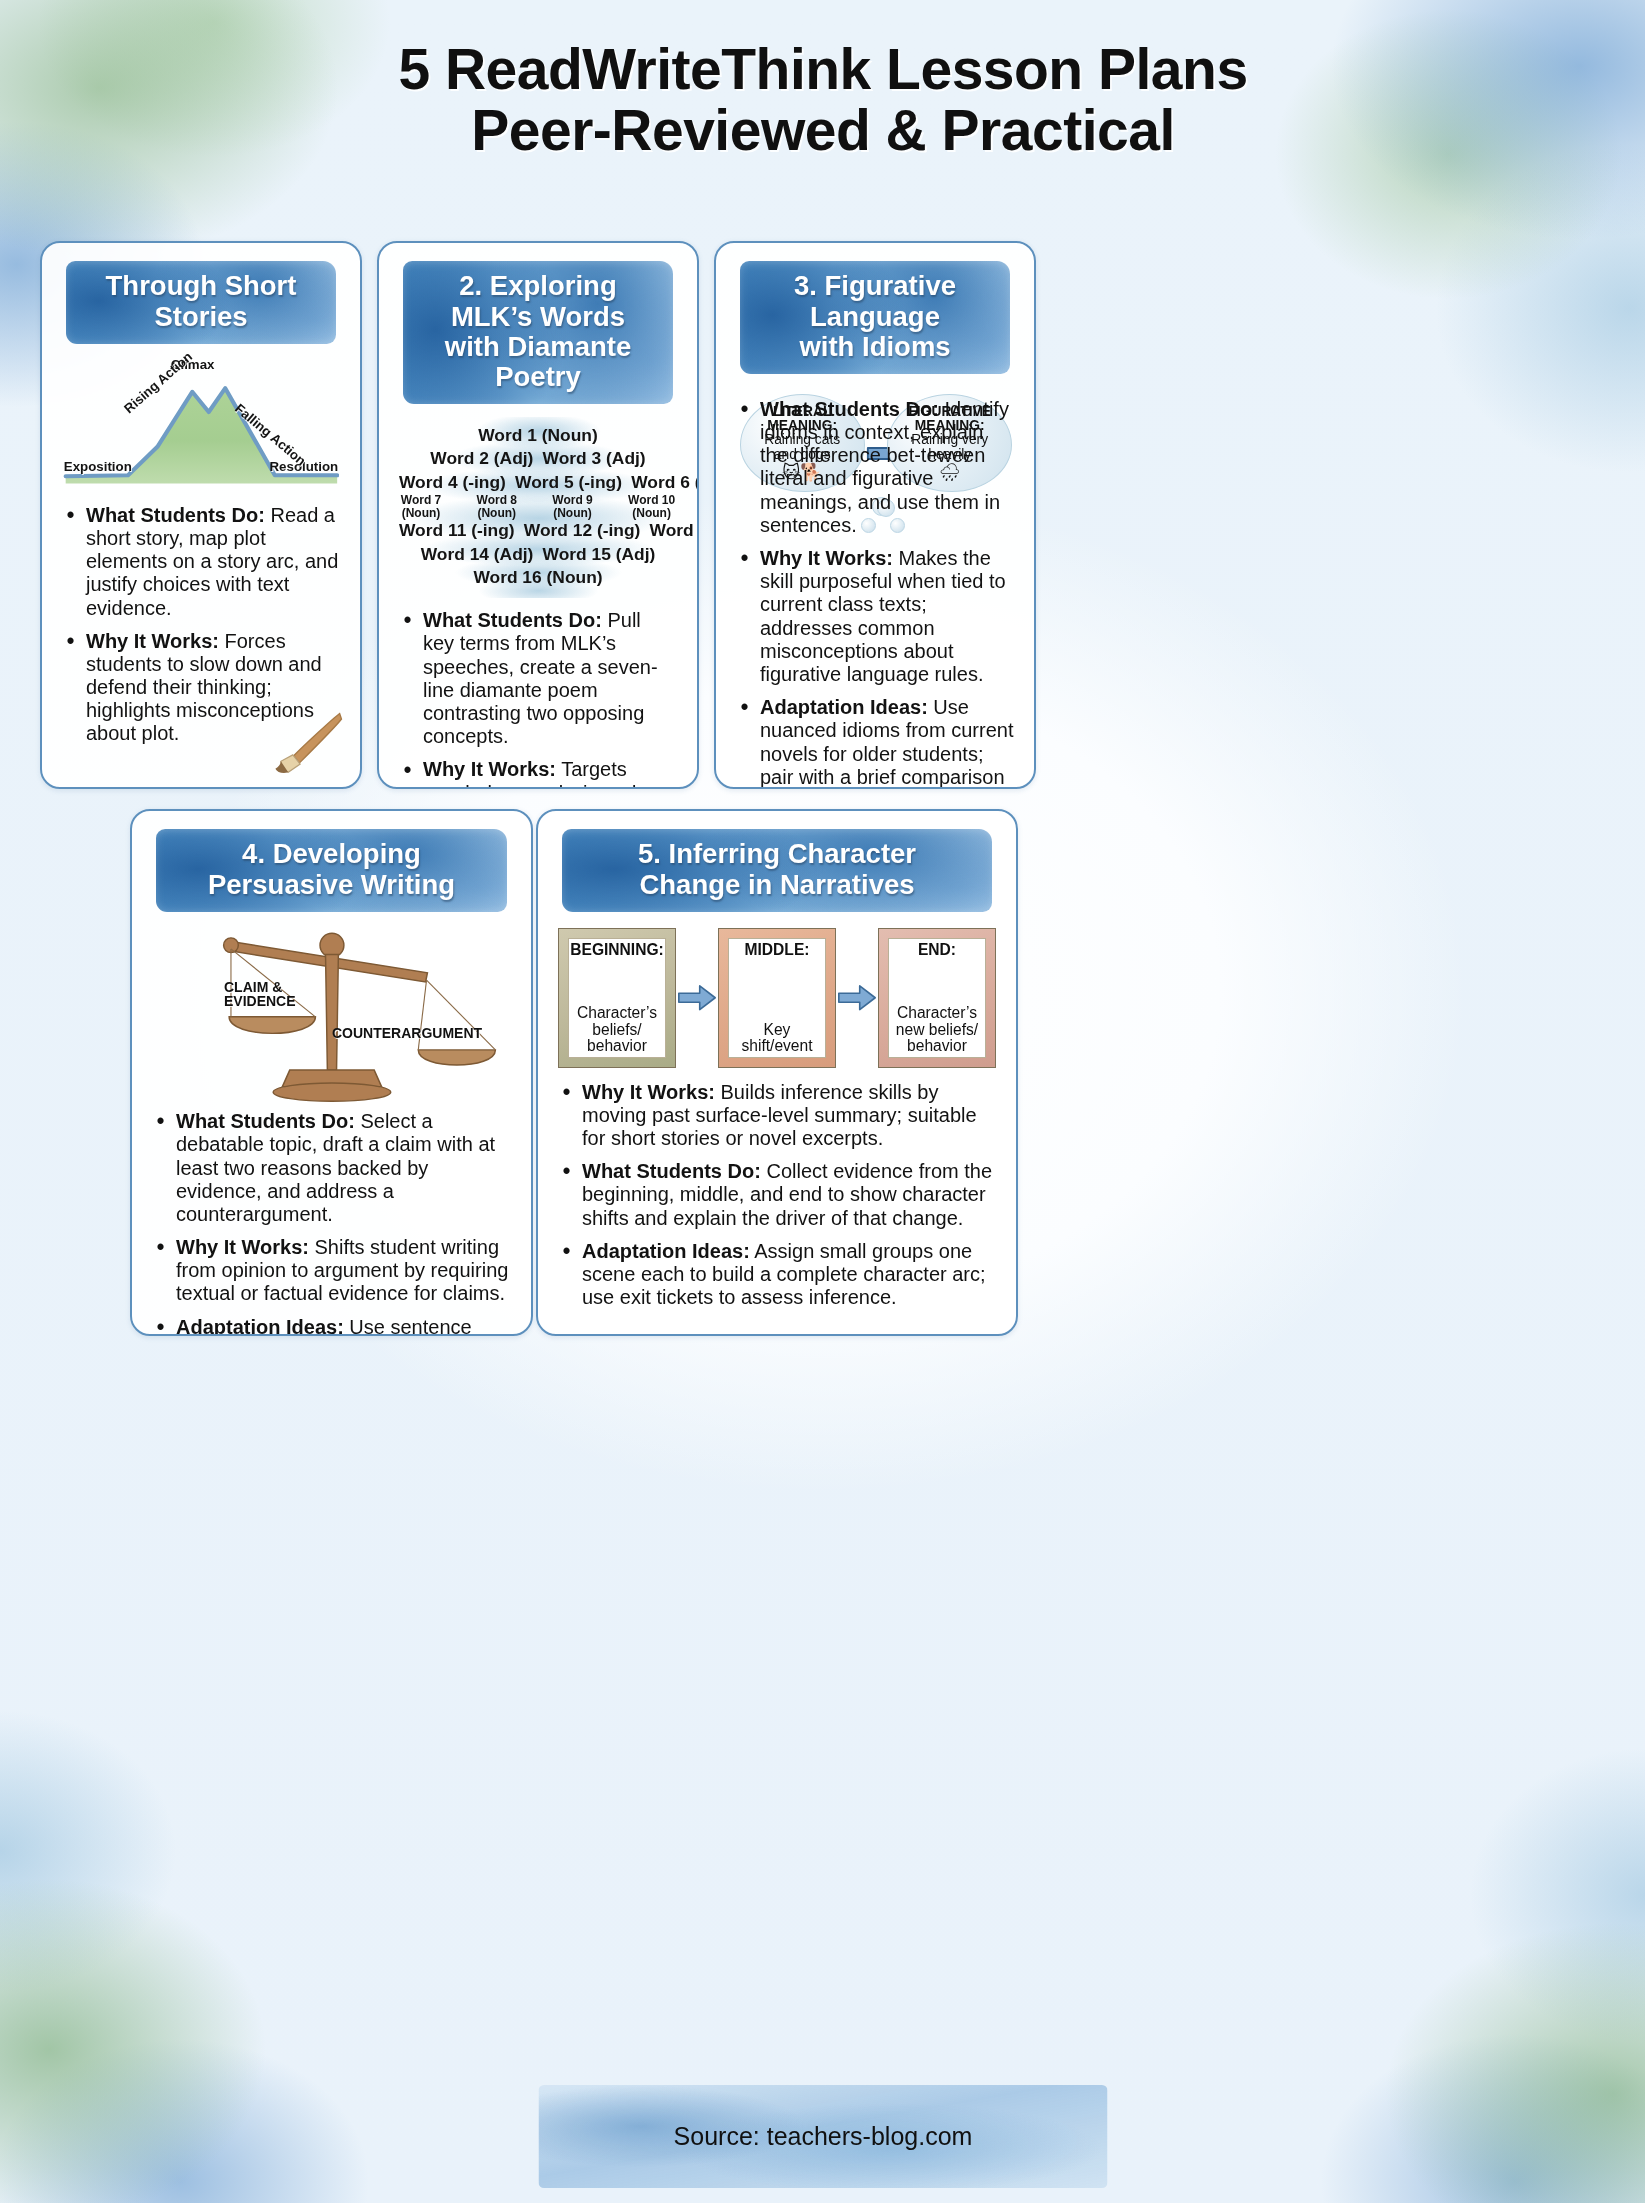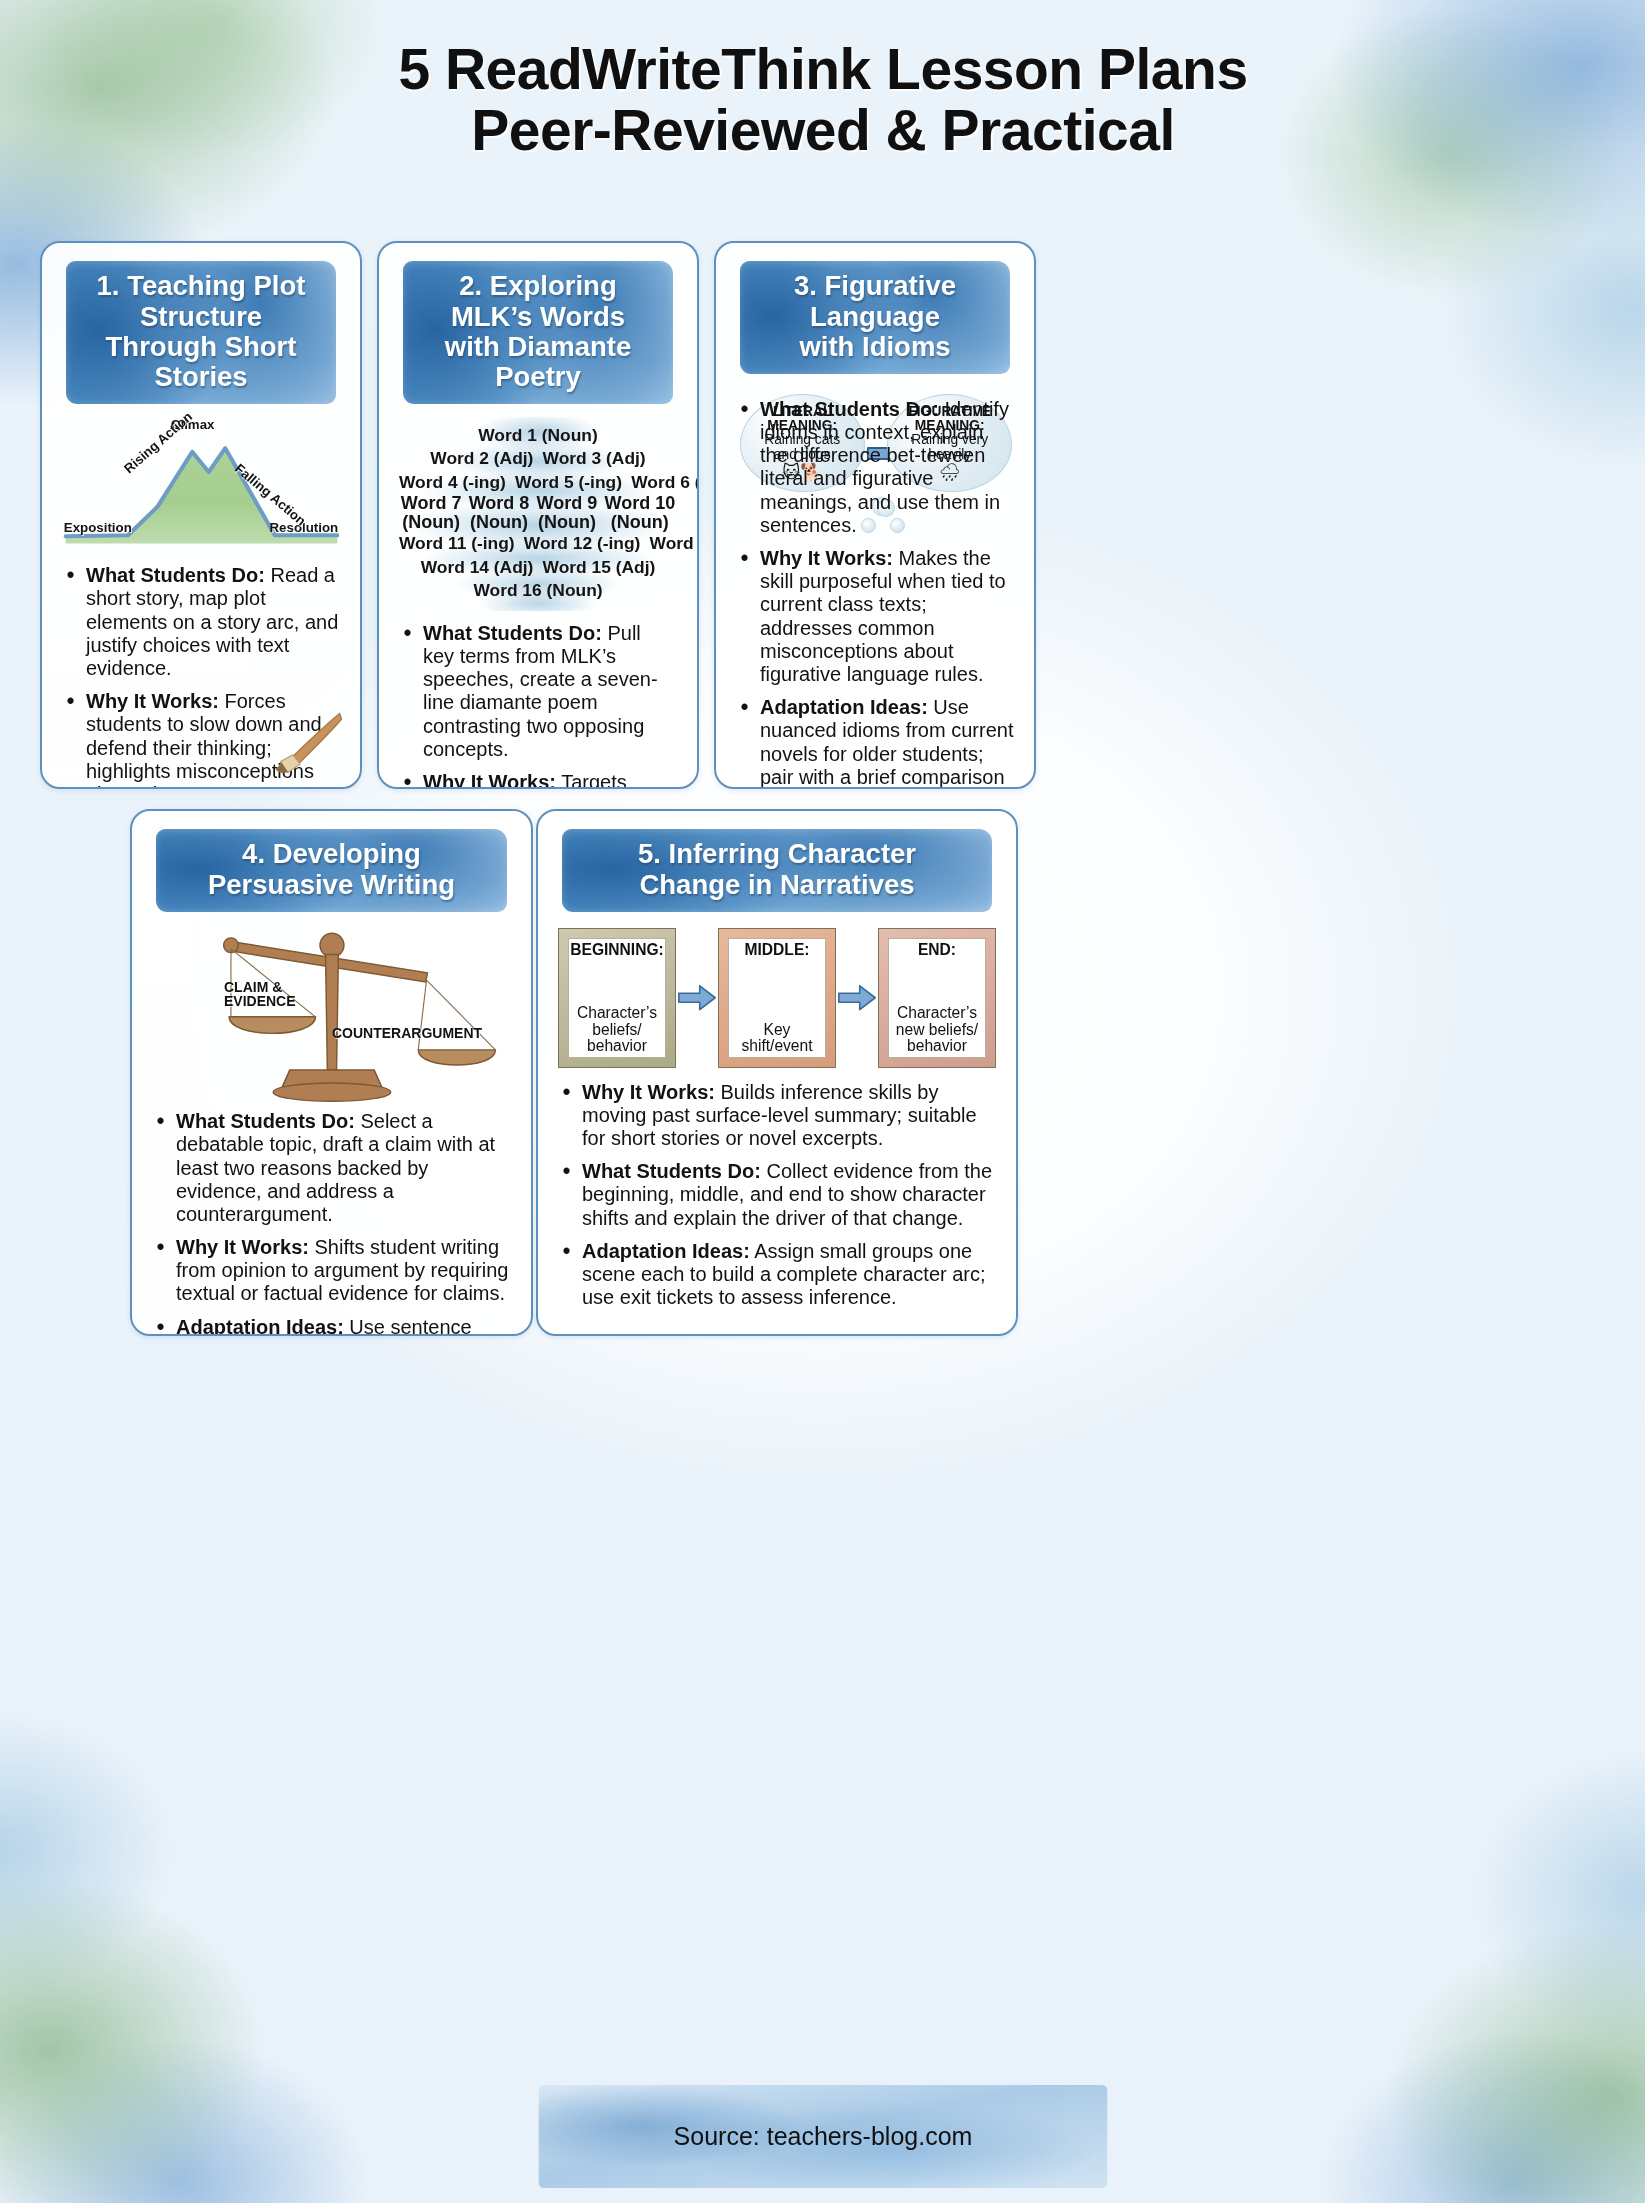--- a/index.html
+++ b/index.html
@@ -125,21 +125,21 @@
       radial-gradient(ellipse 42% 14% at 50% 23%,rgba(176,208,226,.9) 0%, rgba(176,208,226,0) 72%),
       radial-gradient(ellipse 56% 14% at 50% 38%,rgba(176,208,226,.9) 0%, rgba(176,208,226,0) 72%),
       radial-gradient(ellipse 62% 18% at 50% 56%,rgba(176,208,226,.9) 0%, rgba(176,208,226,0) 72%),
       radial-gradient(ellipse 56% 13% at 50% 73%,rgba(176,208,226,.9) 0%, rgba(176,208,226,0) 72%),
       radial-gradient(ellipse 40% 12% at 50% 86%,rgba(176,208,226,.88) 0%, rgba(176,208,226,0) 72%),
       radial-gradient(ellipse 28% 11% at 50% 96%,rgba(176,208,226,.88) 0%, rgba(176,208,226,0) 74%);
     border-radius:24px;
   }
   .drow{position:relative;font-weight:bold;font-size:17.4px;line-height:1.35;
         font-stretch:condensed;color:#141414;white-space:nowrap;}
-  .drow.r4{display:flex;justify-content:space-between;padding:0 1.8px;font-size:18px;line-height:1.06;}
+  .drow.r4{display:flex;justify-content:space-between;padding:0 1.8px;font-size:12px;line-height:1.06;}
   .drow.r4 span{text-align:center;}
   .drow .gap{display:inline-block;width:9.2px;}
 
   
   .bubbles{position:relative;height:138px;margin:5.5px 0 9.2px 0;}
   .bubble{
     position:absolute;top:5.5px;width:123px;height:96px;
     border-radius:50% 50% 48% 52%/52% 52% 48% 48%;
     background:
       radial-gradient(circle at 30% 30%, #ffffff 0%, #e6f0f6 45%, #cfe2ed 100%);
@@ -205,21 +205,20 @@
 <div id="page"></div>
 
 <div id="title">
   <div>5 ReadWriteThink Lesson Plans</div>
   <div>Peer-Reviewed &amp; Practical</div>
 </div>
 
 <div class="card" id="c1">
   <div class="cardpad">
     <div class="banner">
-      <div>1. Teaching Plot Structure</div>
       <div>Through Short Stories</div>
     </div>
 
     <div class="art plotwrap">
       <svg width="277" height="136" viewBox="0 0 302 148">
         <defs>
           <linearGradient id="grnA" x1="0" y1="0" x2="0" y2="1">
             <stop offset="0%" stop-color="#a6cf8e"></stop>
             <stop offset="55%" stop-color="#9dc987"></stop>
             <stop offset="100%" stop-color="#b9d9a6"></stop>

